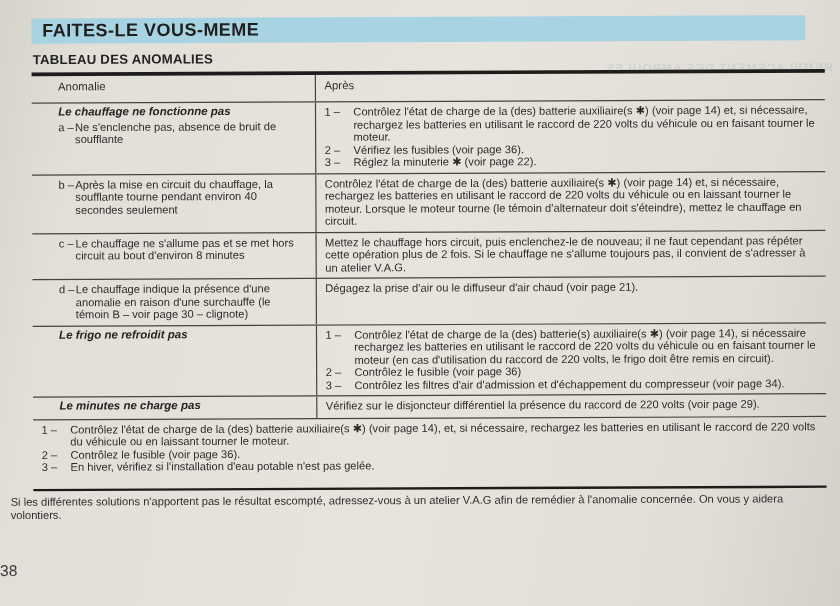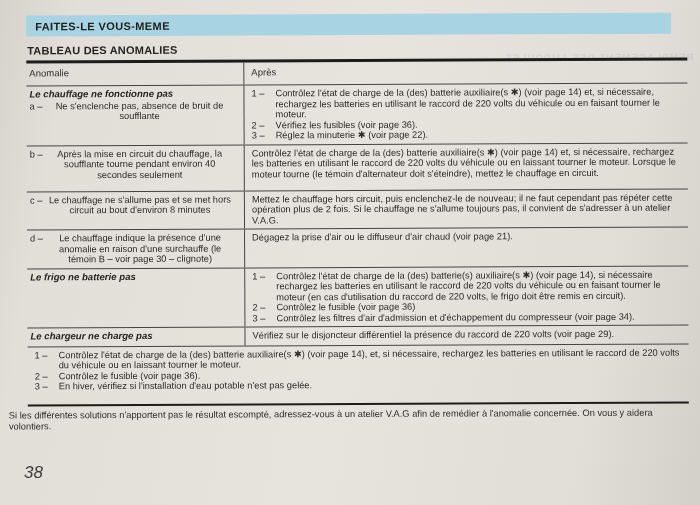--- a/index.html
+++ b/index.html
@@ -7,55 +7,55 @@
   .page{
     position:relative;width:700px;height:505px;overflow:hidden;
     background:linear-gradient(100deg,#d6d3cd 0%,#e2dfd9 10%,#e7e4de 50%,#e1ded8 84%,#d3d0ca 100%);
     color:#2b2b28;
   }
   .content{position:absolute;left:27px;top:14px;width:661px;transform:rotate(-0.25deg);}
   .title-band{
     background:#a7d3e3;height:21px;width:645px;display:flex;align-items:center;
     padding-left:9px;box-sizing:border-box;margin-bottom:8px;
   }
-  .title{font-weight:bold;font-size:11px;letter-spacing:0.4px;color:#1f1f1d;}
+  .title{font-weight:bold;font-size:15px;letter-spacing:0.4px;color:#1f1f1d;}
   .bleed{
     position:absolute;transform:scaleX(-1);color:rgba(70,85,105,0.10);
     font-weight:bold;font-size:10px;letter-spacing:0.9px;white-space:nowrap;
   }
   .bleed-1{top:39px;right:-6px;}
   .section-heading{font-size:11px;font-weight:bold;margin:0 0 4px 1px;letter-spacing:0.2px;color:#232321;}
   .anomaly-table{
     width:661px;border-top:3px solid #1c1c1a;border-bottom:2px solid #1c1c1a;
     font-size:9.3px;line-height:1.13;
   }
   .t-row{display:flex;border-top:1px solid #45453f;}
   .t-row:first-child{border-top:none;}
   .cell{box-sizing:border-box;}
-  .cell.left{width:218px;flex-shrink:0;border-right:1px solid #45453f;padding:3px 8px 3px 3px;}
+  .cell.left{width:218px;flex-shrink:0;border-right:1px solid #45453f;padding:3px 8px 3px 3px;margin-left:19px;}
   .cell.right{flex:1;padding:3px 4px 3px 7px;}
   .t-header{min-height:22px;}
   .t-header .cell{padding-top:5px;font-size:9.5px;color:#2e2e2b;}
   .rh-a{min-height:54px;}
   .rh-b{min-height:45px;}
   .rh-c{min-height:30px;}
   .rh-d{min-height:33px;}
   .rh-e{min-height:50px;}
   .rh-f{min-height:16px;}
   .rh-g{min-height:57px;}
   .anomaly-title{font-weight:bold;font-size:9.6px;margin-bottom:1px;color:#232320;font-style:italic;}
   .anomaly-detail{display:flex;}
   .anomaly-detail .letter{width:14px;flex-shrink:0;}
-  .anomaly-detail .detail-text{flex:1;text-align:center;}
+  .anomaly-detail .detail-text{flex:1;}
   .remedy-item{display:flex;}
   .remedy-item .num{width:24px;flex-shrink:0;}
   .remedy-item .txt{flex:1;}
   .remedy-par{}
   .footer-note{font-size:9.3px;line-height:1.18;margin:4px 0 0 -19px;width:681px;color:#2d2d2a;}
-  .page-number{position:absolute;left:24px;bottom:22px;font-size:17px;color:#3c3c38;font-style:italic;}
+  .page-number{position:absolute;left:0;bottom:22px;font-size:13px;color:#3c3c38;}
 </style>
 </head>
 <body>
 
 <div class="page">
   <div class="content">
 
     <div class="title-band">
       <span class="title">FAITES-LE VOUS-MEME</span>
     </div>
@@ -130,41 +130,41 @@
             <span class="detail-text">Le chauffage indique la présence d'une anomalie en raison d'une surchauffe (le témoin B – voir page 30 – clignote)</span>
           </div>
         </div>
         <div class="cell right">
           <div class="remedy-par">Dégagez la prise d'air ou le diffuseur d'air chaud (voir page 21).</div>
         </div>
       </div>
 
       <div class="t-row rh-e">
         <div class="cell left">
-          <div class="anomaly-title">Le frigo ne batterie pas</div>
+          <div class="anomaly-title">Le frigo ne refroidit pas</div>
         </div>
         <div class="cell right">
           <div class="remedy-item">
             <span class="num">1 –</span>
             <span class="txt">Contrôlez l'état de charge de la (des) batterie(s) auxiliaire(s ✱) (voir page 14), si nécessaire rechargez les batteries en utilisant le raccord de 220 volts du véhicule ou en faisant tourner le moteur (en cas d'utilisation du raccord de 220 volts, le frigo doit être remis en circuit).</span>
           </div>
           <div class="remedy-item">
             <span class="num">2 –</span>
             <span class="txt">Contrôlez le fusible (voir page 36)</span>
           </div>
           <div class="remedy-item">
             <span class="num">3 –</span>
             <span class="txt">Contrôlez les filtres d'air d'admission et d'échappement du compresseur (voir page 34).</span>
           </div>
         </div>
       </div>
 
       <div class="t-row rh-f">
         <div class="cell left">
-          <div class="anomaly-title">Le chargeur ne charge pas</div>
+          <div class="anomaly-title">Le minutes ne charge pas</div>
         </div>
         <div class="cell right">
           <div class="remedy-par">Vérifiez sur le disjoncteur différentiel la présence du raccord de 220 volts (voir page 29).</div>
         </div>
       </div>
 
       <div class="t-row rh-g">
         <div class="cell right">
           <div class="remedy-item">
             <span class="num">1 –</span>

